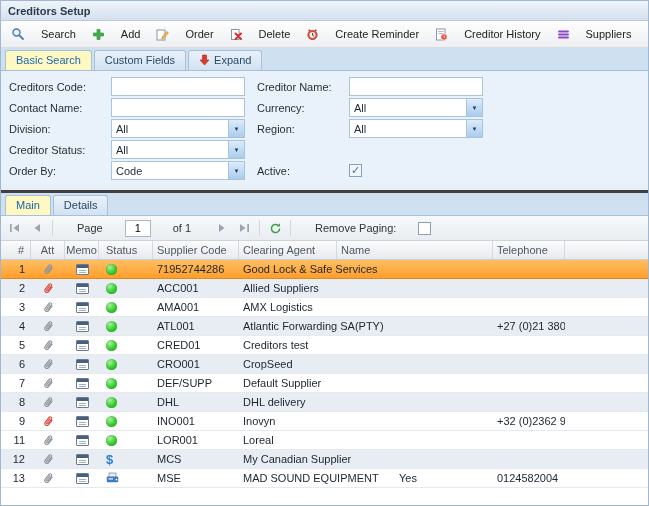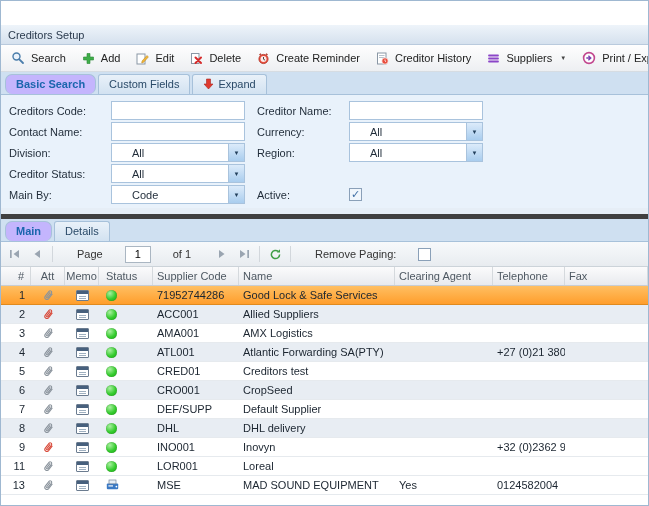--- a/index.html
+++ b/index.html
@@ -1,52 +1,52 @@
 <!DOCTYPE html>
 <html><head>
 <meta charset="utf-8">
 <style>
   * { margin:0; padding:0; box-sizing:border-box; }
   html,body { width:649px; height:506px; }
   body { font-family:"Liberation Sans","DejaVu Sans",sans-serif; font-size:11px; color:#222; background:#fff; }
   .window { width:649px; height:506px; border:1px solid #9fb8d1; background:#fff; display:flex; flex-direction:column; overflow:hidden; }
 
   
-  .titlebar { flex:0 0 20px; background:linear-gradient(#eef4fa,#d5e1ee); border-bottom:1px solid #b9cadd; display:flex; align-items:center; padding:0 7px; font-weight:normal; color:#2b3b4e;margin-top:24px; }
+  .titlebar { flex:0 0 20px; background:linear-gradient(#eef4fa,#d5e1ee); border-bottom:1px solid #b9cadd; display:flex; align-items:center; padding:0 7px; font-weight:bold; color:#2b3b4e; }
 
   
   .toolbar { flex:0 0 27px; background:linear-gradient(#fefefe,#edeff2); border-bottom:1px solid #d6dce2; display:flex; align-items:center; padding:0 4px; }
-  .tbtn { display:flex; align-items:center; gap:6px; padding:3px 6px; border-radius:2px; white-space:nowrap; color:#222; cursor:default; }
+  .tbtn { display:flex; align-items:center; gap:16px; padding:3px 6px; border-radius:2px; white-space:nowrap; color:#222; cursor:default; }
   .tic { display:flex; align-items:center; }
   .tsep { width:1px; height:16px; background:#d2d7dc; margin:0 2px; }
   .caret { font-size:6px; color:#444; margin-left:2px; }
 
   
   .tabstrip { flex:0 0 23px; background:#cfe0f1; display:flex; align-items:flex-end; padding:2px 4px 0; gap:2px; border-bottom:1px solid #a7c1da; }
   .tab { display:flex; align-items:center; gap:4px; padding:3px 10px 4px; border:1px solid #a7c1da; border-bottom:none; border-radius:3px 3px 0 0; background:linear-gradient(#e9f1f9,#d2e2f1); color:#2a4a68; cursor:default; }
-  .tab.active { background:#c4b5fd; color:#1a66ad; font-weight:bold;border-radius:7px; }
+  .tab.active { background:#fef9c3; color:#1a66ad; font-weight:normal; }
 
   
   .form-area { flex:0 0 113px; background:#e9f2fb; padding:6px 8px 4px; display:flex; flex-direction:column; gap:2px; overflow:hidden; }
   .frow { display:flex; align-items:center; height:20px; }
   .flabel { width:102px; color:#1f2b38; }
   .flabel2 { width:92px; margin-left:12px; color:#1f2b38; }
   .txt { width:134px; height:19px; border:1px solid #a9c3dd; background:#fff; padding:0 3px; font:inherit; }
   .sel { width:134px; height:19px; border:1px solid #a9c3dd; background:#fff; display:flex; align-items:center; cursor:default; }
-  .selval { flex:1; padding:0 20px; color:#1f2b38; }
+  .selval { flex:1; padding:0 4px; color:#1f2b38; }
   .selbtn { width:16px; align-self:stretch; background:linear-gradient(#dcebfa,#a9cdee); border-left:1px solid #a9c3dd; display:flex; align-items:center; justify-content:center; font-size:6px; color:#23405c; }
   .cb { width:13px; height:13px; border:1px solid #8aa0b8; background:#fff; display:inline-flex; align-items:center; justify-content:center; font-size:11px; color:#3f6fa5; }
   .cb.checked { background:#f0f6fc; }
   .cb.checked::after { content:"✓"; line-height:1; }
 
   
   .splitter { flex:0 0 6px; background:#e6eef6; }
 
   
-  .grid-panel { flex:1; display:flex; flex-direction:column; border-top:5px solid #404040; overflow:hidden; }
+  .grid-panel { flex:1; display:flex; flex-direction:column; border-top:3px solid #404040; overflow:hidden; }
 
   
   .paging { flex:0 0 25px; background:linear-gradient(#f7f9fb,#e8ecf0); border-bottom:1px solid #ccd3d9; display:flex; align-items:center; padding:0 5px; gap:4px; color:#333; }
   .pgbtn { width:18px; height:18px; display:flex; align-items:center; justify-content:center; border-radius:2px; }
   .pgbtn svg { fill:#9aa5b1; }
   .pginput { width:26px; height:17px; border:1px solid #aab6c2; text-align:center; font:inherit; padding:0; background:#fff; }
   .pglbl { margin:0 18px; }
 
   
   .thead { flex:0 0 19px; display:flex; background:linear-gradient(#fbfbfc,#e8eaee); border-bottom:1px solid #c8cdd3; color:#4e5862; }
@@ -106,21 +106,21 @@
       <span>Add</span>
     </div>
     <div class="tsep"></div>
     <div class="tbtn">
       <span class="tic">
           <svg width="13" height="13" viewBox="0 0 13 13">
             <rect x="1" y="2" width="8" height="10" fill="#fff" stroke="#8a97a5"></rect>
             <path d="M6 9 L11 3.5 12.4 5 7.4 10.5 5.7 11z" fill="#f2b636" stroke="#b58323" stroke-width="0.5"></path>
           </svg>
         </span>
-      <span>Edit</span>
+      <span>Order</span>
     </div>
     <div class="tsep"></div>
     <div class="tbtn">
       <span class="tic">
           <svg width="13" height="13" viewBox="0 0 13 13">
             <rect x="1.5" y="1.5" width="7.5" height="10" fill="#fff" stroke="#8a97a5"></rect>
             <path d="M5.5 5.5 L11 11 M11 5.5 L5.5 11" stroke="#d62c2c" stroke-width="2" stroke-linecap="round"></path>
           </svg>
         </span>
       <span>Delete</span>
@@ -223,21 +223,21 @@
       </div>
     </div>
     <div class="frow">
       <span class="flabel">Creditor Status:</span>
       <div class="sel">
         <span class="selval">All</span>
         <span class="selbtn">▼</span>
       </div>
     </div>
     <div class="frow">
-      <span class="flabel">Main By:</span>
+      <span class="flabel">Order By:</span>
       <div class="sel">
         <span class="selval">Code</span>
         <span class="selbtn">▼</span>
       </div>
       <span class="flabel2">Active:</span>
       <span class="cb checked"></span>
     </div>
   </div>
 
   <div class="splitter"></div>
@@ -300,31 +300,28 @@
         </div>
       <div class="hcell c2">
           <span>Memo</span>
         </div>
       <div class="hcell c3">
           <span>Status</span>
         </div>
       <div class="hcell c4">
           <span>Supplier Code</span>
         </div>
+      <div class="hcell c6">
+          <span>Clearing Agent</span>
+        </div>
       <div class="hcell c5">
           <span>Name</span>
         </div>
-      <div class="hcell c6">
-          <span>Clearing Agent</span>
-        </div>
       <div class="hcell c7">
           <span>Telephone</span>
-        </div>
-      <div class="hcell c8">
-          <span>Fax</span>
         </div>
     </div>
 
     <div class="tbody">
         <div class="trow selected">
           <div class="tcell c0">1</div>
           <div class="tcell c1">
             <span class="clip" style="display: inline-flex;">
               <svg width="11" height="13" viewBox="0 0 11 13">
                 <path d="M7.6 3.3 V9 a2.1 2.1 0 0 1 -4.2 0 V3 a1.5 1.5 0 0 1 3 0 v5.6 a0.75 0.75 0 0 1 -1.5 0 V3.4" fill="none" stroke="currentColor" stroke-width="1.1" stroke-linecap="round"></path>
@@ -521,20 +518,41 @@
             </span>
           </div>
           <div class="tcell c2">
             <span class="memo-ic"></span>
           </div>
           <div class="tcell c3">
             <span class="st-green"></span>
           </div>
           <div class="tcell c4">LOR001</div>
           <div class="tcell c5">Loreal</div>
+          <div class="tcell c6"></div>
+          <div class="tcell c7"></div>
+          <div class="tcell c8"></div>
+        </div>
+        <div class="trow alt">
+          <div class="tcell c0">12</div>
+          <div class="tcell c1">
+            <span class="clip" style="display: inline-flex;">
+              <svg width="11" height="13" viewBox="0 0 11 13">
+                <path d="M7.6 3.3 V9 a2.1 2.1 0 0 1 -4.2 0 V3 a1.5 1.5 0 0 1 3 0 v5.6 a0.75 0.75 0 0 1 -1.5 0 V3.4" fill="none" stroke="currentColor" stroke-width="1.1" stroke-linecap="round"></path>
+              </svg>
+            </span>
+          </div>
+          <div class="tcell c2">
+            <span class="memo-ic"></span>
+          </div>
+          <div class="tcell c3">
+            <span class="st-dollar">$</span>
+          </div>
+          <div class="tcell c4">MCS</div>
+          <div class="tcell c5">My Canadian Supplier</div>
           <div class="tcell c6"></div>
           <div class="tcell c7"></div>
           <div class="tcell c8"></div>
         </div>
         <div class="trow">
           <div class="tcell c0">13</div>
           <div class="tcell c1">
             <span class="clip" style="display: inline-flex;">
               <svg width="11" height="13" viewBox="0 0 11 13">
                 <path d="M7.6 3.3 V9 a2.1 2.1 0 0 1 -4.2 0 V3 a1.5 1.5 0 0 1 3 0 v5.6 a0.75 0.75 0 0 1 -1.5 0 V3.4" fill="none" stroke="currentColor" stroke-width="1.1" stroke-linecap="round"></path>

